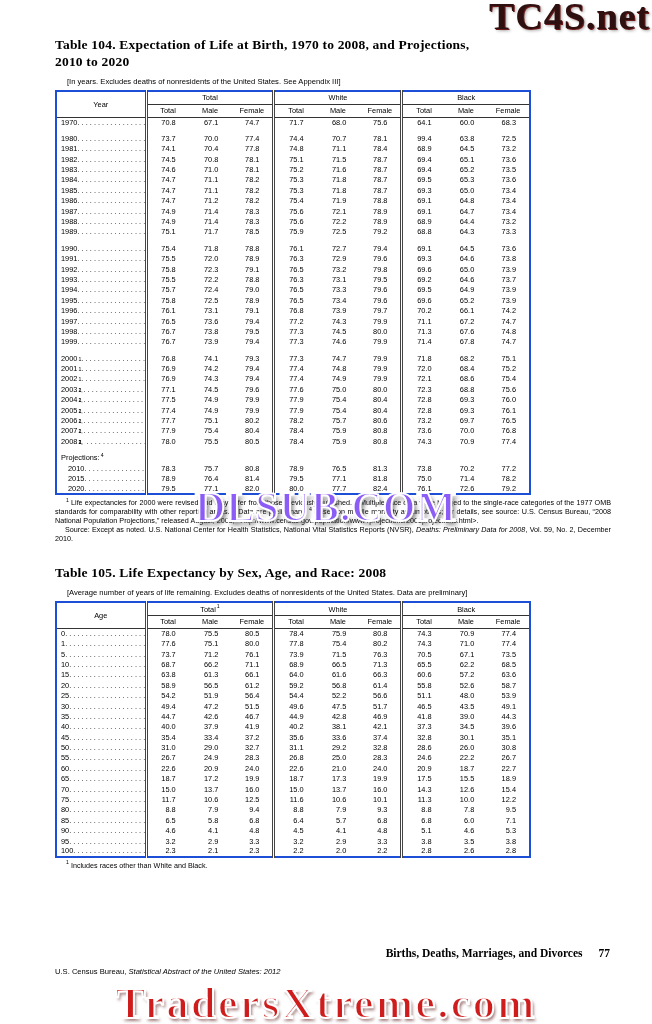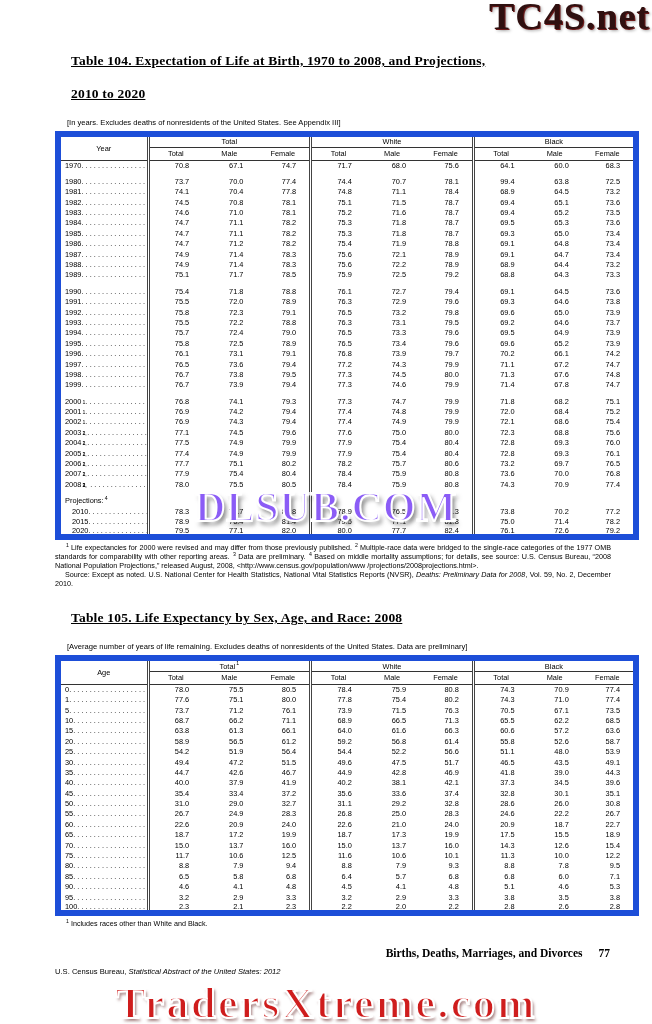--- a/index.html
+++ b/index.html
@@ -6,28 +6,28 @@
   html,body { margin:0; padding:0; }
   body {
     width:652px; height:1024px; position:relative; overflow:hidden;
     background:#ffffff; color:#000;
     font-family:"Liberation Sans", sans-serif;
   }
   .content { position:absolute; left:55px; top:36px; width:556px; }
 
   .t-title {
     font-family:"Liberation Serif", serif; font-weight:bold;
-    font-size:13.5px; line-height:17px; letter-spacing:0.2px; margin:16px;text-decoration:underline;
+    font-size:13.5px; line-height:17px; letter-spacing:0.2px; margin:0;
   }
   .t-title-block { margin-bottom:7px; }
   .note { font-size:7.6px; line-height:9px; margin:0 0 4px 12px; }
 
   table.stat {
-    border-collapse:collapse; table-layout:fixed; width:584px;
-    font-size:7.4px; border:6px solid #1d4ed8;
+    border-collapse:collapse; table-layout:fixed; width:476px;
+    font-size:7.4px; border:2px solid #1d4ed8;
   }
   .stat col.c0 { width:90px; }
   .stat thead th { font-weight:normal; font-size:7.4px; text-align:center; padding:0; height:13px; }
   .stat th.grp { border-bottom:1px solid #333; }
   .stat th.sub { border-bottom:1px solid #333; }
   .stat th.corner { border-bottom:1px solid #333; }
   .stat .sep { border-left:3px double #444; }
   .stat td { height:10.4px; padding:0; line-height:1; overflow:hidden; }
   .stat td.val { text-align:right; padding-right:13px; }
   .stat td.lbl { padding-left:4px; }

